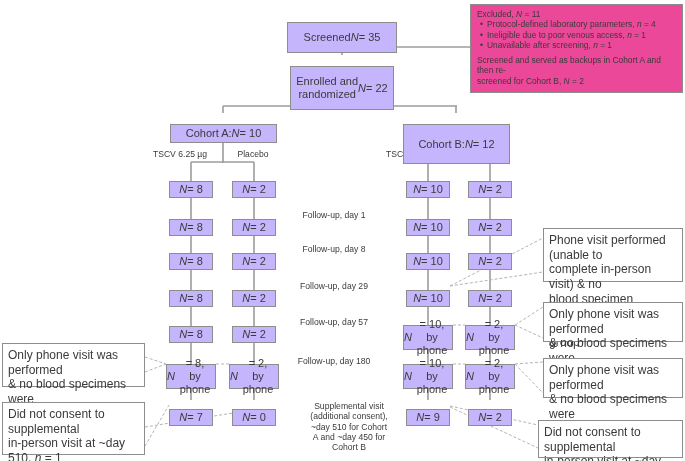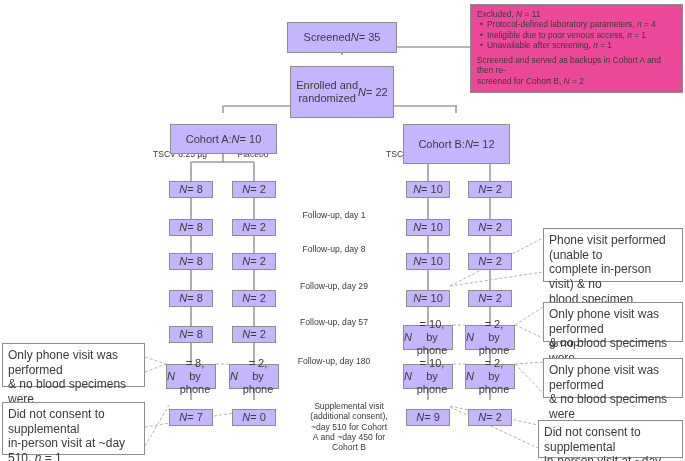--- a/index.html
+++ b/index.html
@@ -61,34 +61,34 @@
       <line x1="145" y1="357" x2="166" y2="364"></line>
       <line x1="145" y1="372" x2="166" y2="364"></line>
       <line x1="216" y1="364" x2="229" y2="364"></line>
       <line x1="145" y1="427" x2="233" y2="413"></line>
       <line x1="145" y1="446" x2="169" y2="405"></line>
     </g>
   </svg>
 
   <div class="box" style="left:287px;top:10px;width:110px;height:31px">Screened
 <i>N</i> = 35</div>
-  <div class="box" style="left:290px;top:54px;width:104px;height:52px">Enrolled and
+  <div class="box" style="left:290px;top:54px;width:104px;height:44px">Enrolled and
 randomized
 <i>N</i> = 22</div>
 
   <div class="excl" style="left:470px;top:4px;width:213px;height:89px">
     <div>Excluded, <i>N</i> = 11</div>
     <div class="excl-bullet">Protocol-defined laboratory parameters, <i>n</i> = 4</div>
     <div class="excl-bullet">Ineligible due to poor venous access, <i>n</i> = 1</div>
     <div class="excl-bullet">Unavailable after screening, <i>n</i> = 1</div>
     <div class="excl-note">Screened and served as backups in Cohort A and then re-
 screened for Cohort B, <i>N</i> = 2</div>
   </div>
 
-  <div class="box" style="left:170px;top:112px;width:107px;height:30px">Cohort A:
+  <div class="box" style="left:170px;top:112px;width:107px;height:19px">Cohort A:
 <i>N</i> = 10</div>
   <div class="box" style="left:403px;top:112px;width:107px;height:40px">Cohort B:
 <i>N</i> = 12</div>
 
   <div class="lbl" style="left:140px;top:149px;width:80px">TSCV 6.25 µg</div>
   <div class="lbl" style="left:213px;top:149px;width:80px">Placebo</div>
   <div class="lbl" style="left:373px;top:149px;width:80px">TSCV 12.5 µg</div>
   <div class="lbl" style="left:446px;top:149px;width:80px">Placebo</div>
 
   <div class="lbl" style="left:274px;top:210px;width:120px">Follow-up, day 1</div>

